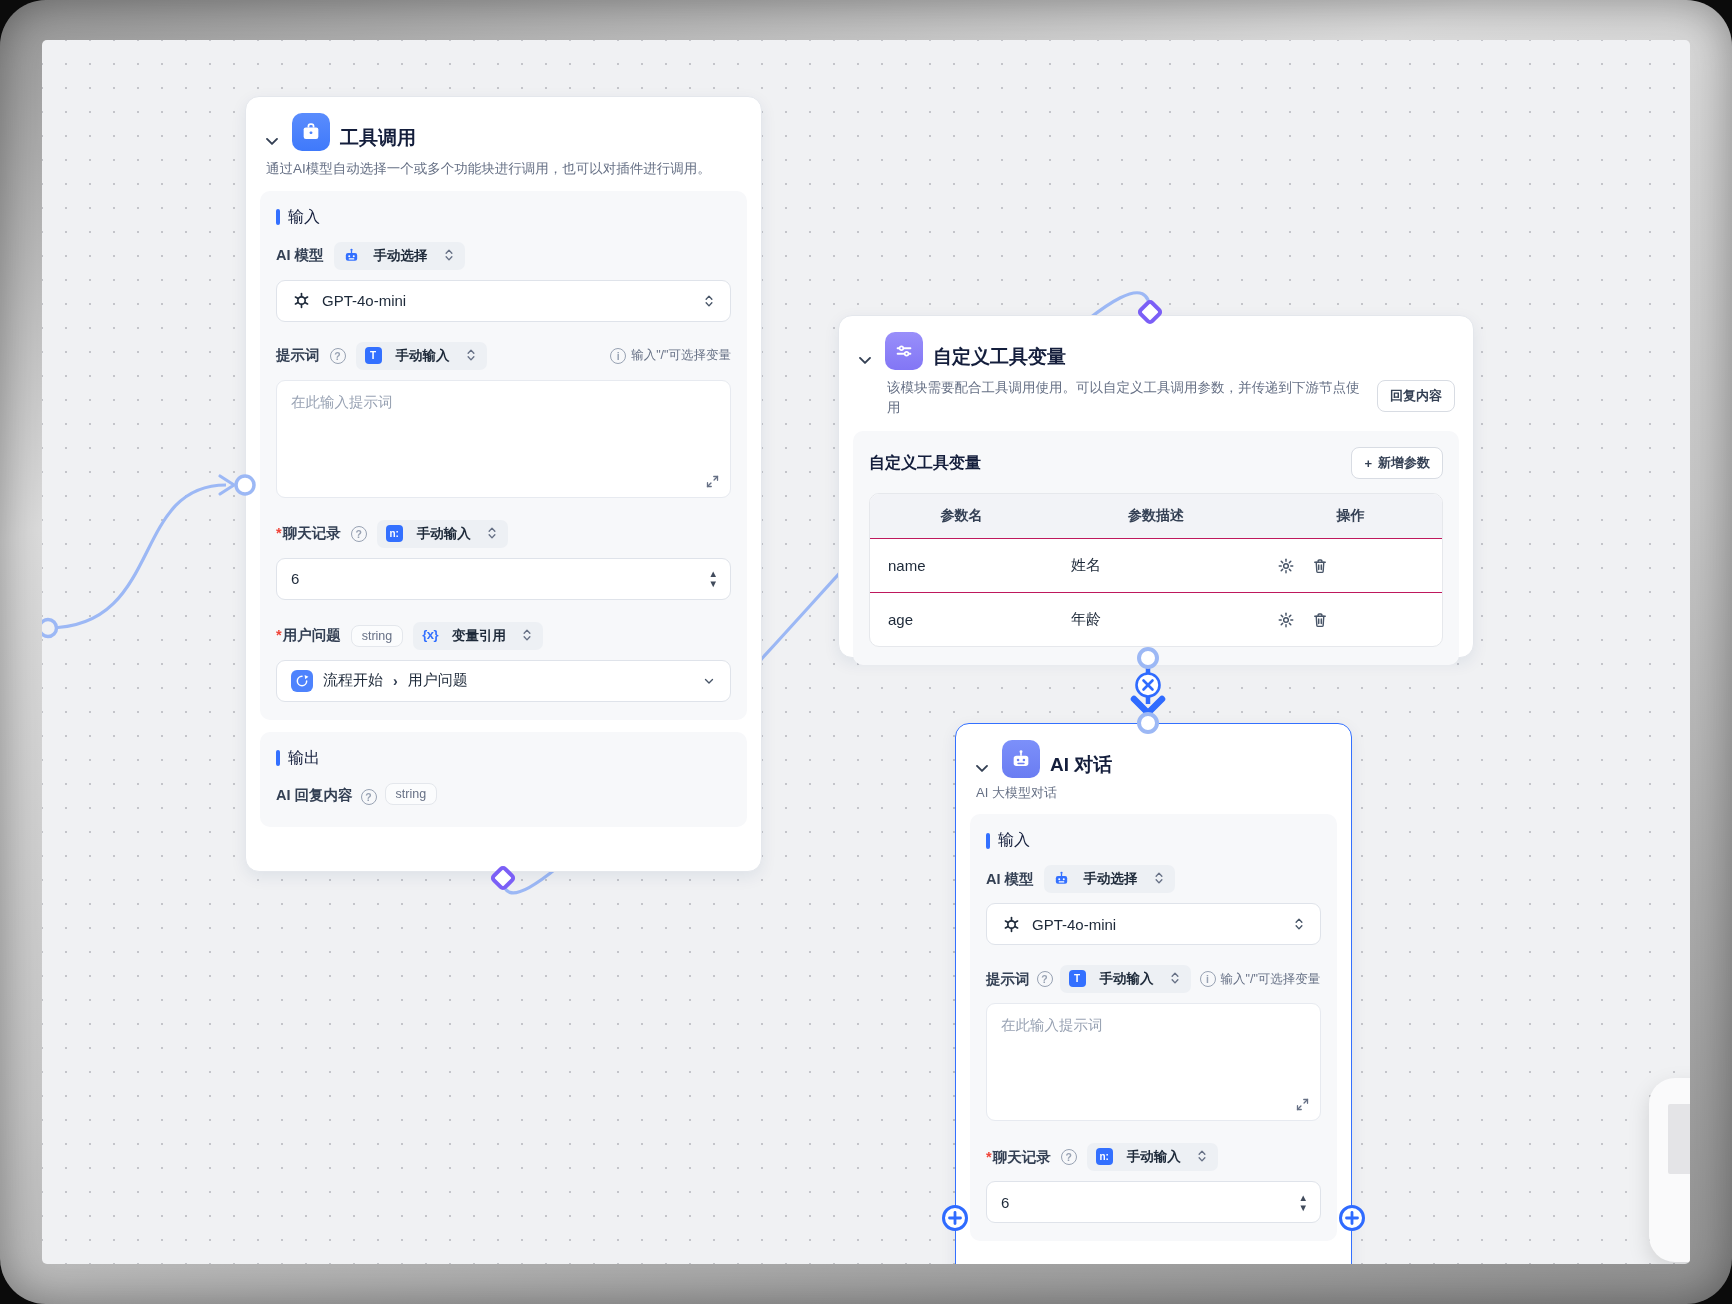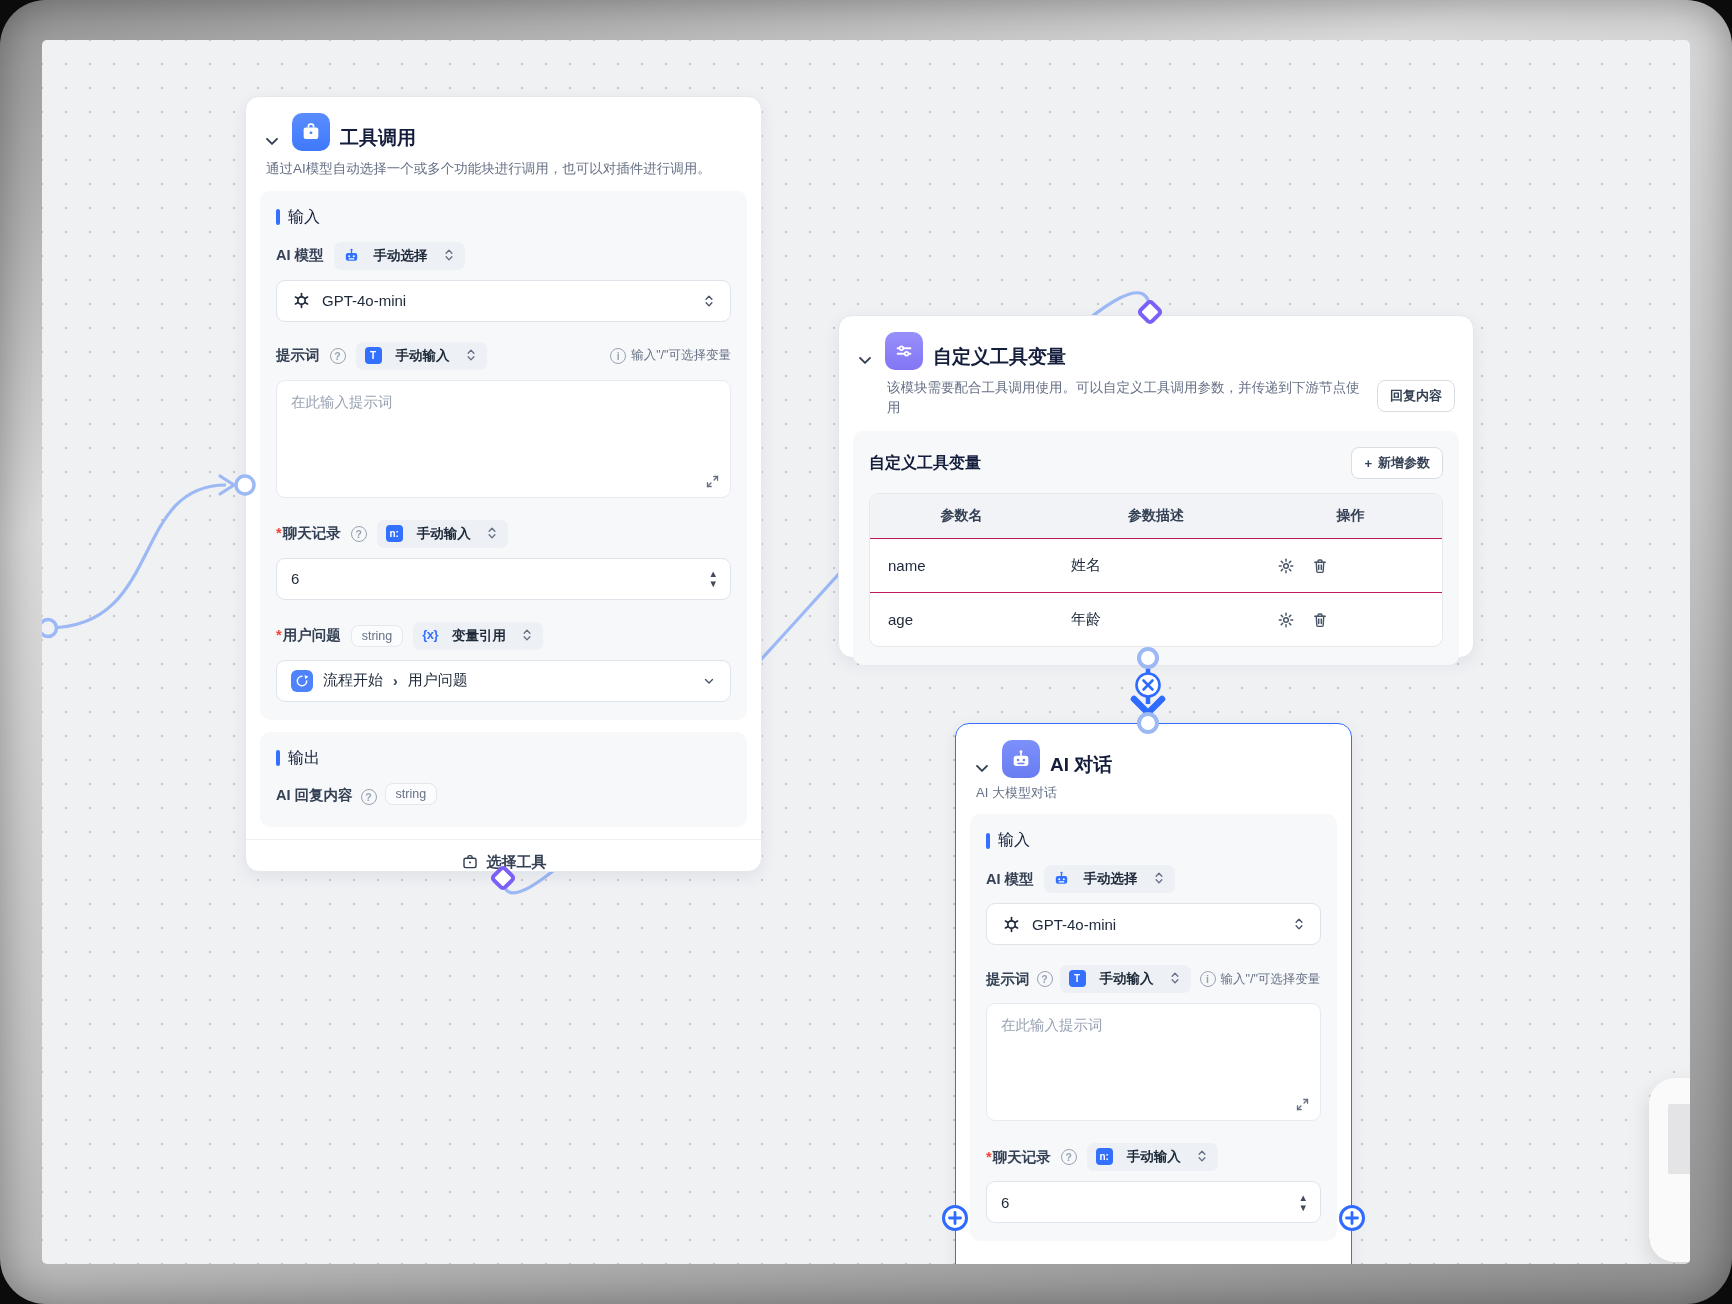--- a/index.html
+++ b/index.html
@@ -246,28 +246,20 @@
         <span class="sec-bar"></span>
         <span class="sec-text">输出</span>
       </div>
       <div class="out-row">
         <span class="f-label" style="font-weight:600;">AI 回复内容</span>
         <span class="qmark">?</span>
         <span class="badge">string</span>
       </div>
     </div>
 
-    <div class="footer">
-      <svg width="18" height="18" viewBox="0 0 24 24">
-            <path d="M9.2 7V5.8A2.3 2.3 0 0 1 11.5 3.5h1A2.3 2.3 0 0 1 14.8 5.8V7" fill="none" stroke="#344054" stroke-width="1.9"></path>
-            <rect x="4" y="7" width="16" height="12.5" rx="2.4" fill="none" stroke="#344054" stroke-width="1.9"></rect>
-            <rect x="10.7" y="11.2" width="2.6" height="2.6" rx="0.9" fill="#344054"></rect>
-          </svg>
-      <span>选择工具</span>
-    </div>
   </div>
 
   <div class="node" style="left:796px; top:275px; width:636px; height:343px;">
     <div class="node-header">
       <svg class="chev" viewBox="0 0 24 24">
             <polyline points="6,9.5 12,15.5 18,9.5" fill="none" stroke="#344054" stroke-width="2.3" stroke-linecap="round" stroke-linejoin="round"></polyline>
           </svg>
       <span class="node-icon ic-purple">
         <svg width="22" height="22" viewBox="0 0 24 24">
               <g stroke="#fff" stroke-width="2" stroke-linecap="round" fill="none">

